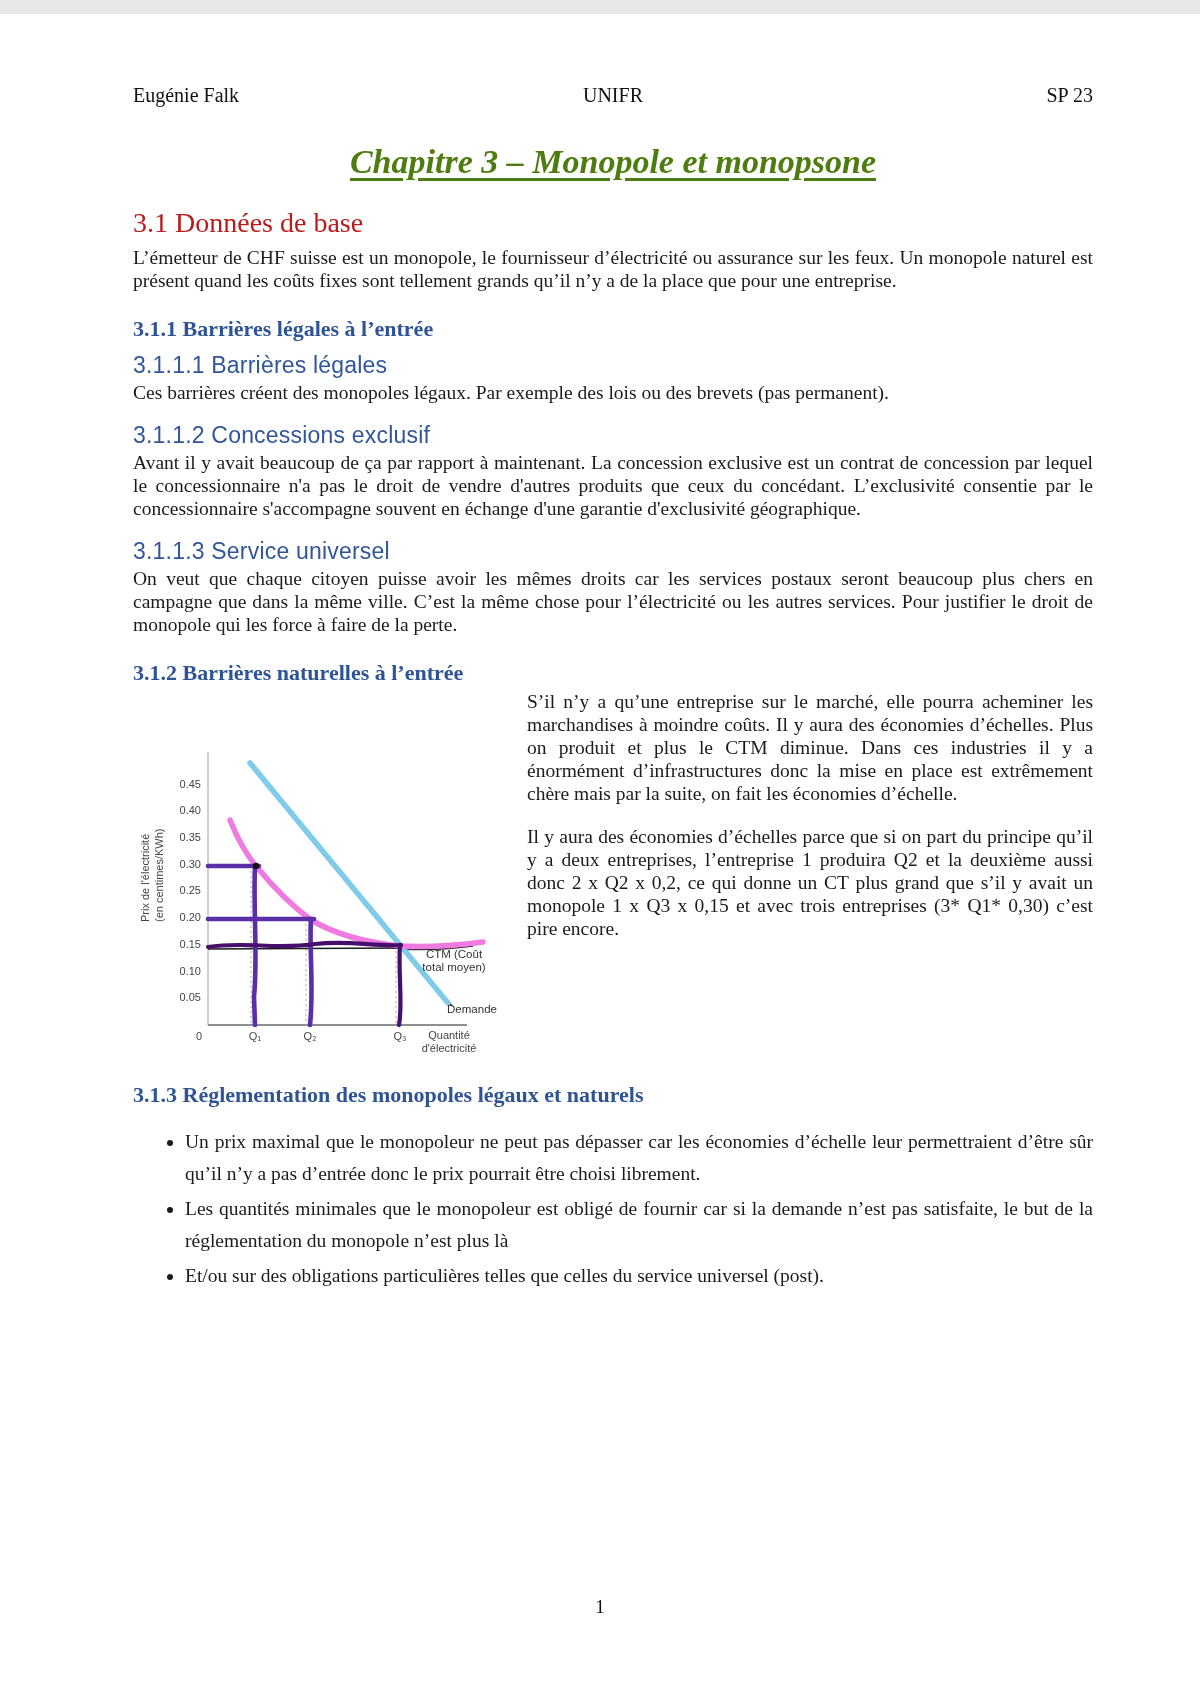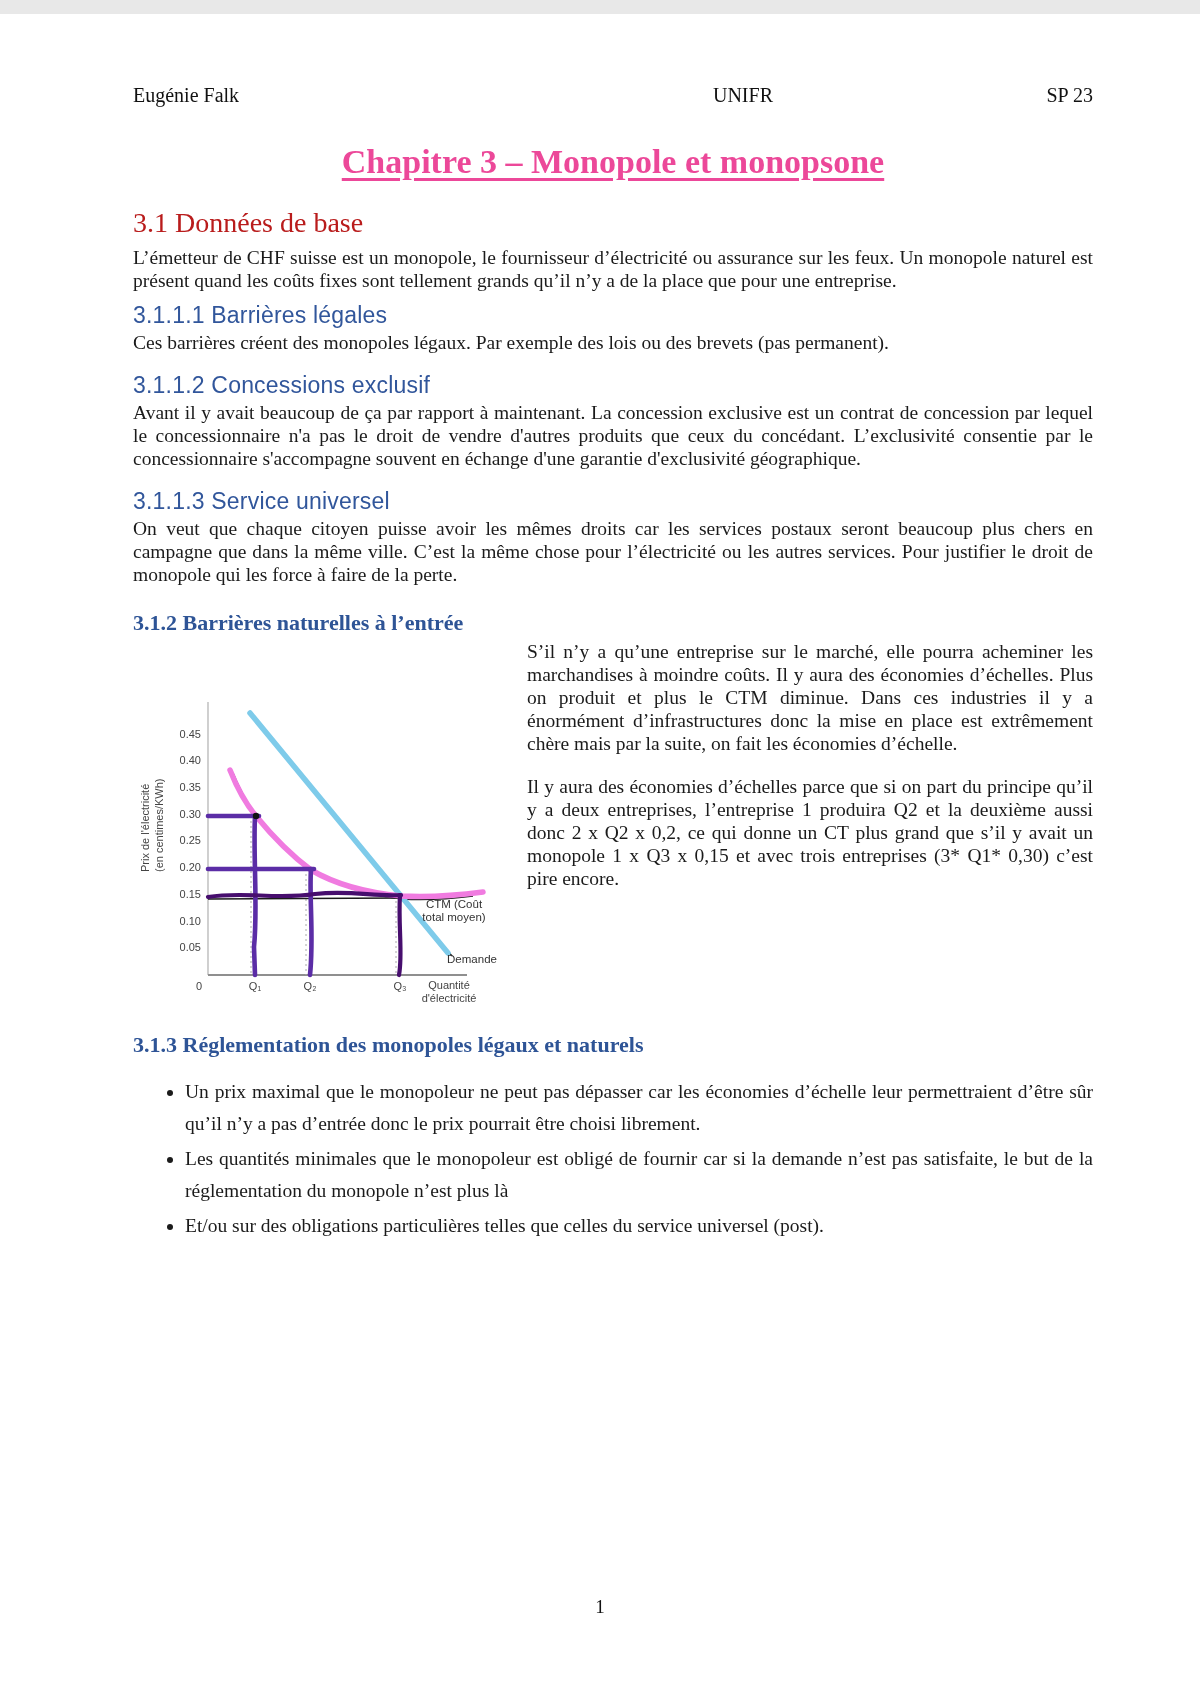--- a/index.html
+++ b/index.html
@@ -4,27 +4,28 @@
 <style>
   * { margin:0; padding:0; box-sizing:border-box; }
   html,body { background:#e8e8e8; }
   .page {
     width:1200px; height:1696px; margin:14px auto; background:#ffffff;
     position:relative; padding:70px 107px 0 133px; overflow:hidden;
     font-family:"Liberation Serif", serif; color:#1b1b1b;
   }
   .doc-header { display:flex; font-size:20px; color:#111; }
   .doc-header .left  { flex:1; text-align:left; }
-  .doc-header .center{ flex:1; text-align:right; }
+  .doc-header .center{ flex:1; text-align:center; }
   .doc-header .right { flex:1; text-align:right; }
 
   .doc-title {
     margin-top:36px; text-align:center; font-size:34px; font-weight:bold;
     text-decoration:underline; text-decoration-thickness:3px; text-underline-offset:5px;
-    color:#ec4899;
+    color:#4d7c0f;
+    font-style:italic;
   }
 
   .h2 { margin-top:26px; font-size:28px; font-weight:400; color:#b91c1c; }
   .h3 { margin-top:24px; font-size:22px; font-weight:700; color:#2e5496; }
   .h4 { margin-top:18px; font-size:23px; font-weight:400; color:#31569b;
         font-family:"Liberation Sans", sans-serif; letter-spacing:0.2px; }
   .clear { clear:both; }
 
   p.body {
     margin-top:7px; font-size:19.5px; line-height:23px; text-align:justify;
@@ -56,20 +57,21 @@
     <span class="left">Eugénie Falk</span>
     <span class="center">UNIFR</span>
     <span class="right">SP 23</span>
   </div>
 
   <div class="doc-title">Chapitre 3 – Monopole et monopsone</div>
 
   <div class="h2">3.1 Données de base</div>
   <p class="body">L’émetteur de CHF suisse est un monopole, le fournisseur d’électricité ou assurance sur les feux. Un monopole naturel est présent quand les coûts fixes sont tellement grands qu’il n’y a de la place que pour une entreprise.</p>
 
+  <div class="h3">3.1.1 Barrières légales à l’entrée</div>
 
   <div class="h4" style="margin-top:10px;">3.1.1.1 Barrières légales</div>
   <p class="body" style="margin-top:2px;">Ces barrières créent des monopoles légaux. Par exemple des lois ou des brevets (pas permanent).</p>
 
   <div class="h4">3.1.1.2 Concessions exclusif</div>
   <p class="body" style="margin-top:2px;">Avant il y avait beaucoup de ça par rapport à maintenant. La concession exclusive est un contrat de concession par lequel le concessionnaire n'a pas le droit de vendre d'autres produits que ceux du concédant. L’exclusivité consentie par le concessionnaire s'accompagne souvent en échange d'une garantie d'exclusivité géographique.</p>
 
   <div class="h4">3.1.1.3 Service universel</div>
   <p class="body" style="margin-top:2px;">On veut que chaque citoyen puisse avoir les mêmes droits car les services postaux seront beaucoup plus chers en campagne que dans la même ville. C’est la même chose pour l’électricité ou les autres services. Pour justifier le droit de monopole qui les force à faire de la perte.</p>
 

